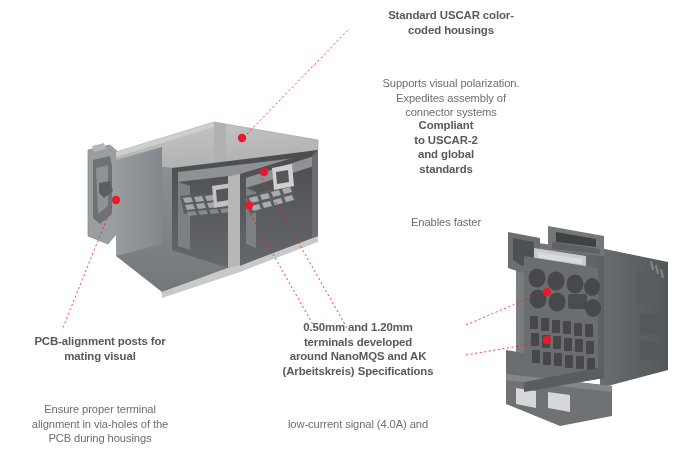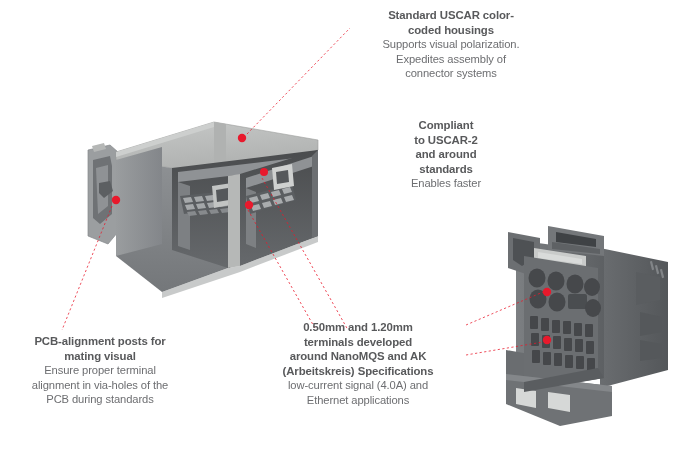--- a/index.html
+++ b/index.html
@@ -13,21 +13,21 @@
   #stage{position:absolute;inset:0;width:589px;height:450px;}
 
   
   .callout{position:absolute;text-align:center;color:#58595b;}
   .callout .hd{
     font-weight:bold;color:#58595b;
     font-size:11.4px;line-height:14.6px;letter-spacing:-0.1px;
   }
   .callout .bd{
     font-weight:normal;color:#6d6e71;
-    font-size:11.2px;line-height:14.6px;letter-spacing:-0.1px;
+    font-size:11.2px;line-height:14.6px;letter-spacing:-0.1px;margin-top:39px;
   }
 
   #co-uscar{left:358px;top:8px;width:186px;}
   #co-compliant{left:372px;top:118px;width:148px;}
   #co-pcb{left:10px;top:334px;width:180px;}
   #co-terminals{left:256px;top:320px;width:204px;}
 
   
   svg.art{position:absolute;left:0;top:0;width:685px;height:450px;overflow:visible;}
 
@@ -252,46 +252,45 @@
       <div>Supports visual polarization.</div>
       <div>Expedites assembly of</div>
       <div>connector systems</div>
     </div>
   </div>
 
   <div class="callout" id="co-compliant">
     <div class="hd">
       <div>Compliant</div>
       <div>to USCAR-2</div>
-      <div>and around</div>
+      <div>and global</div>
       <div>standards</div>
     </div>
     <div class="bd">
       <div>Enables faster</div>
     </div>
   </div>
 
   <div class="callout" id="co-pcb">
     <div class="hd">
       <div>PCB-alignment posts for</div>
       <div>mating visual</div>
     </div>
     <div class="bd">
       <div>Ensure proper terminal</div>
       <div>alignment in via-holes of the</div>
-      <div>PCB during standards</div>
+      <div>PCB during housings</div>
     </div>
   </div>
 
   <div class="callout" id="co-terminals">
     <div class="hd">
       <div>0.50mm and 1.20mm</div>
       <div>terminals developed</div>
       <div>around NanoMQS and AK</div>
       <div>(Arbeitskreis) Specifications</div>
     </div>
     <div class="bd">
       <div>low-current signal (4.0A) and</div>
-      <div>Ethernet applications</div>
     </div>
   </div>
 
 </div>
 
 </body></html>

